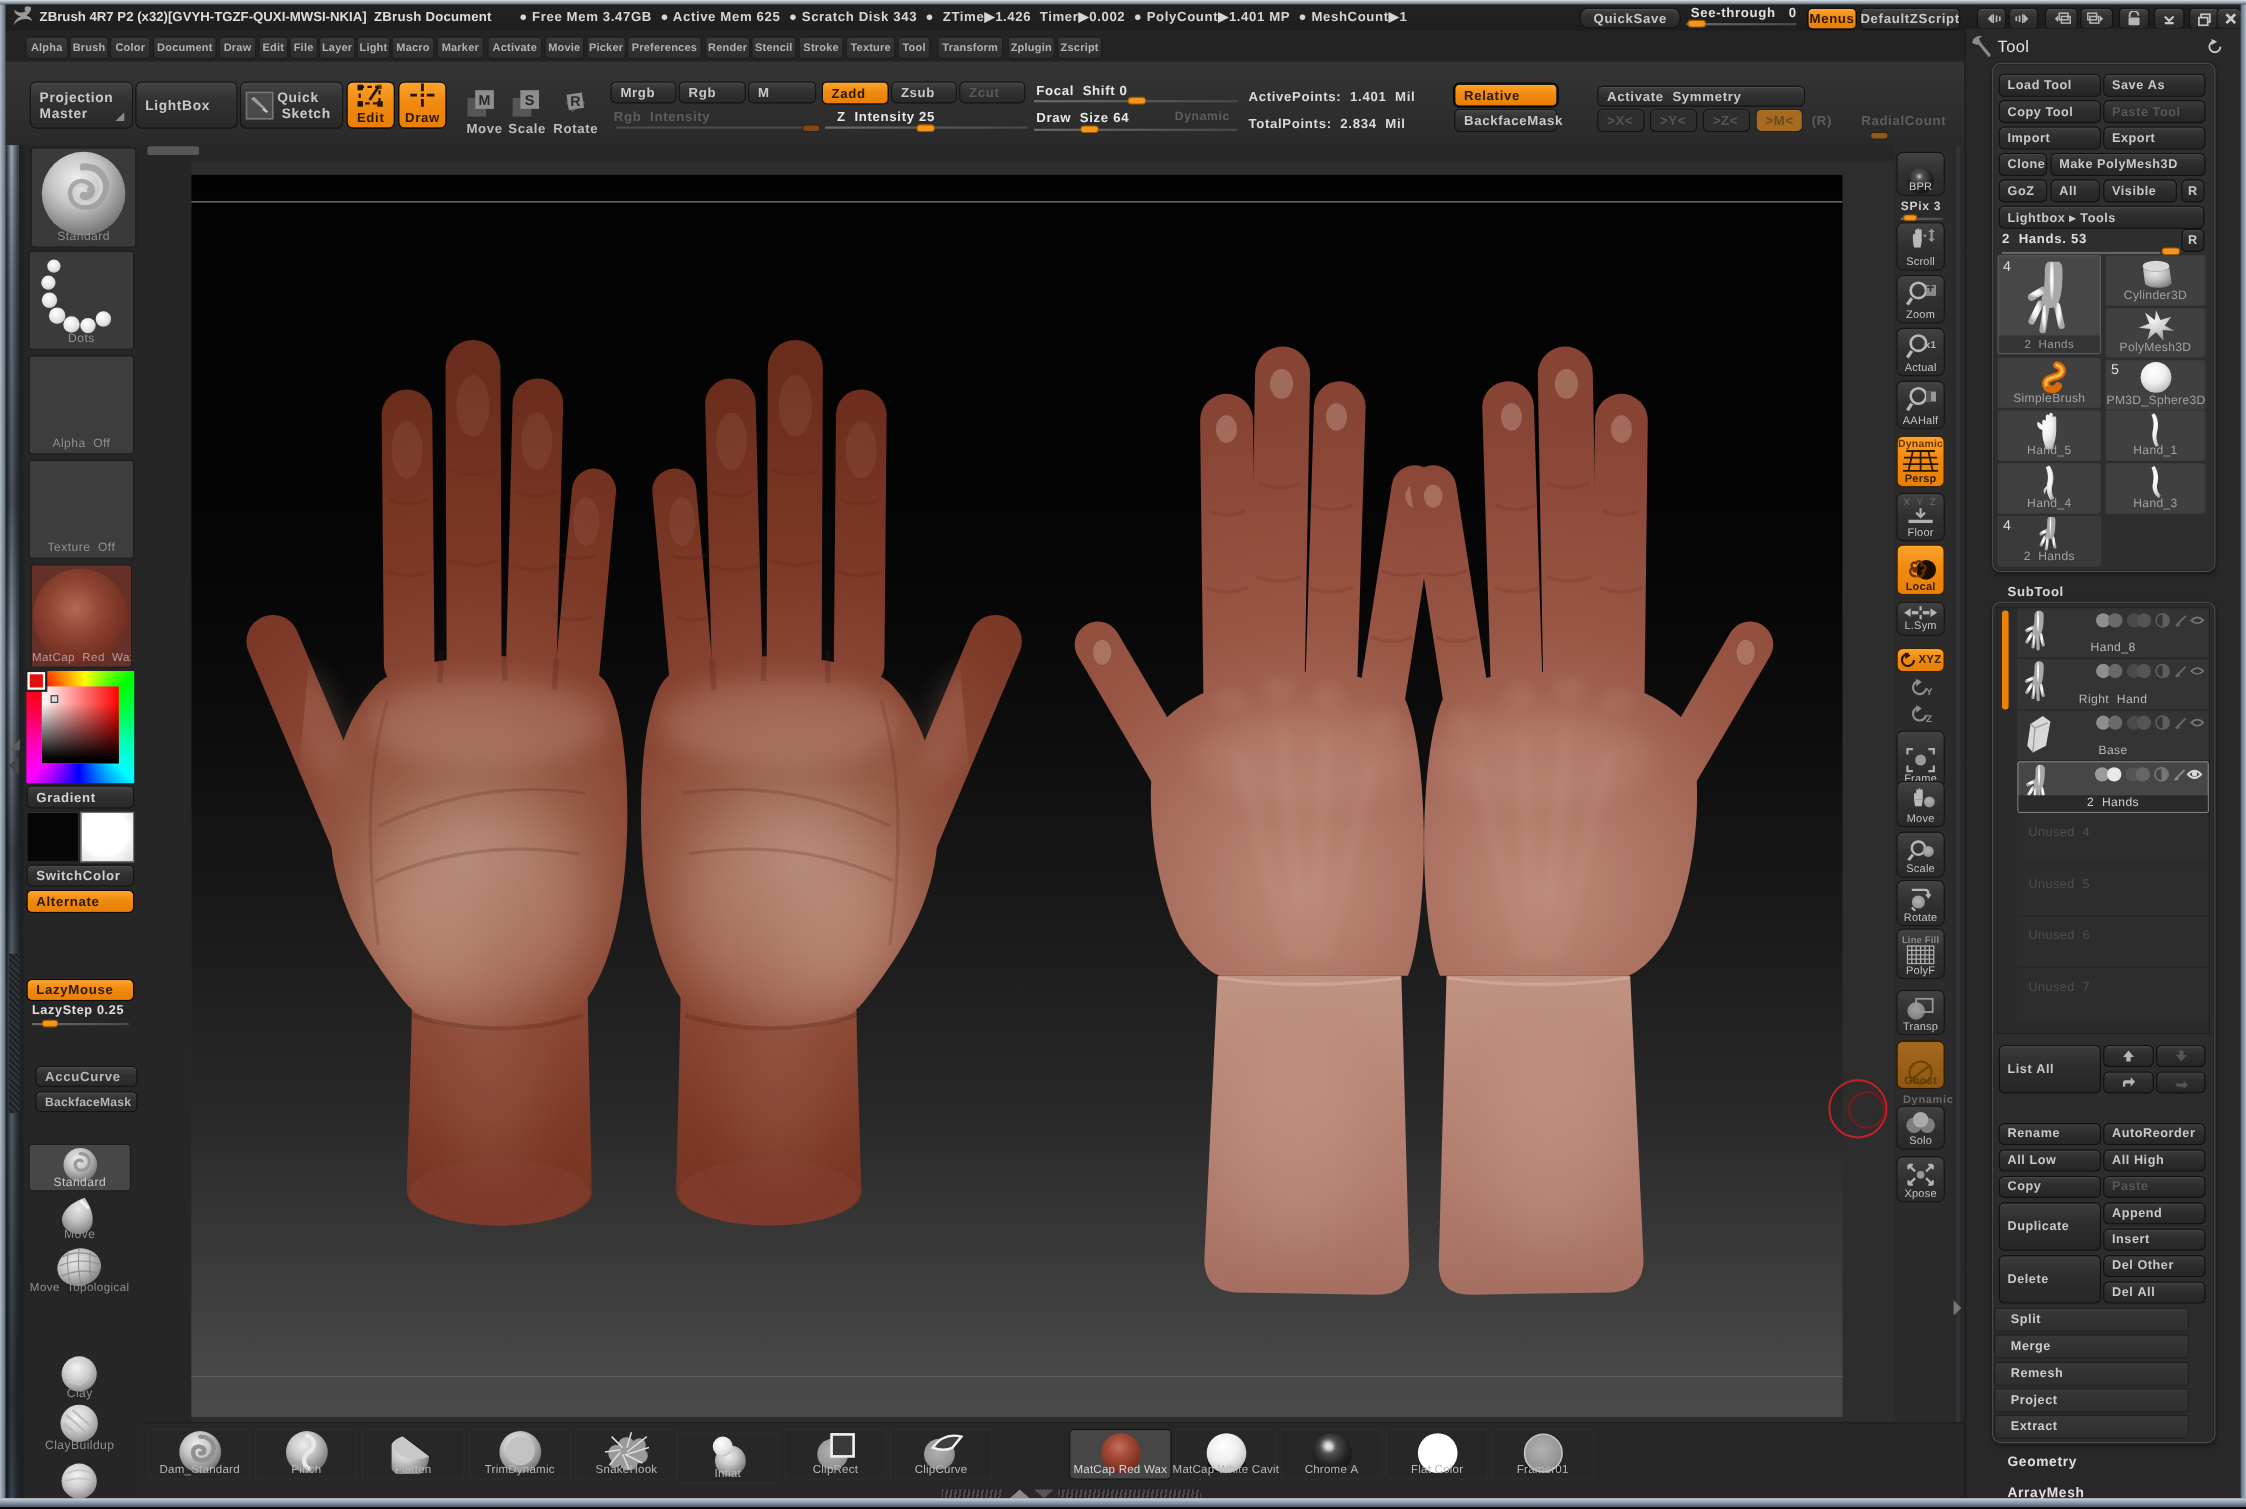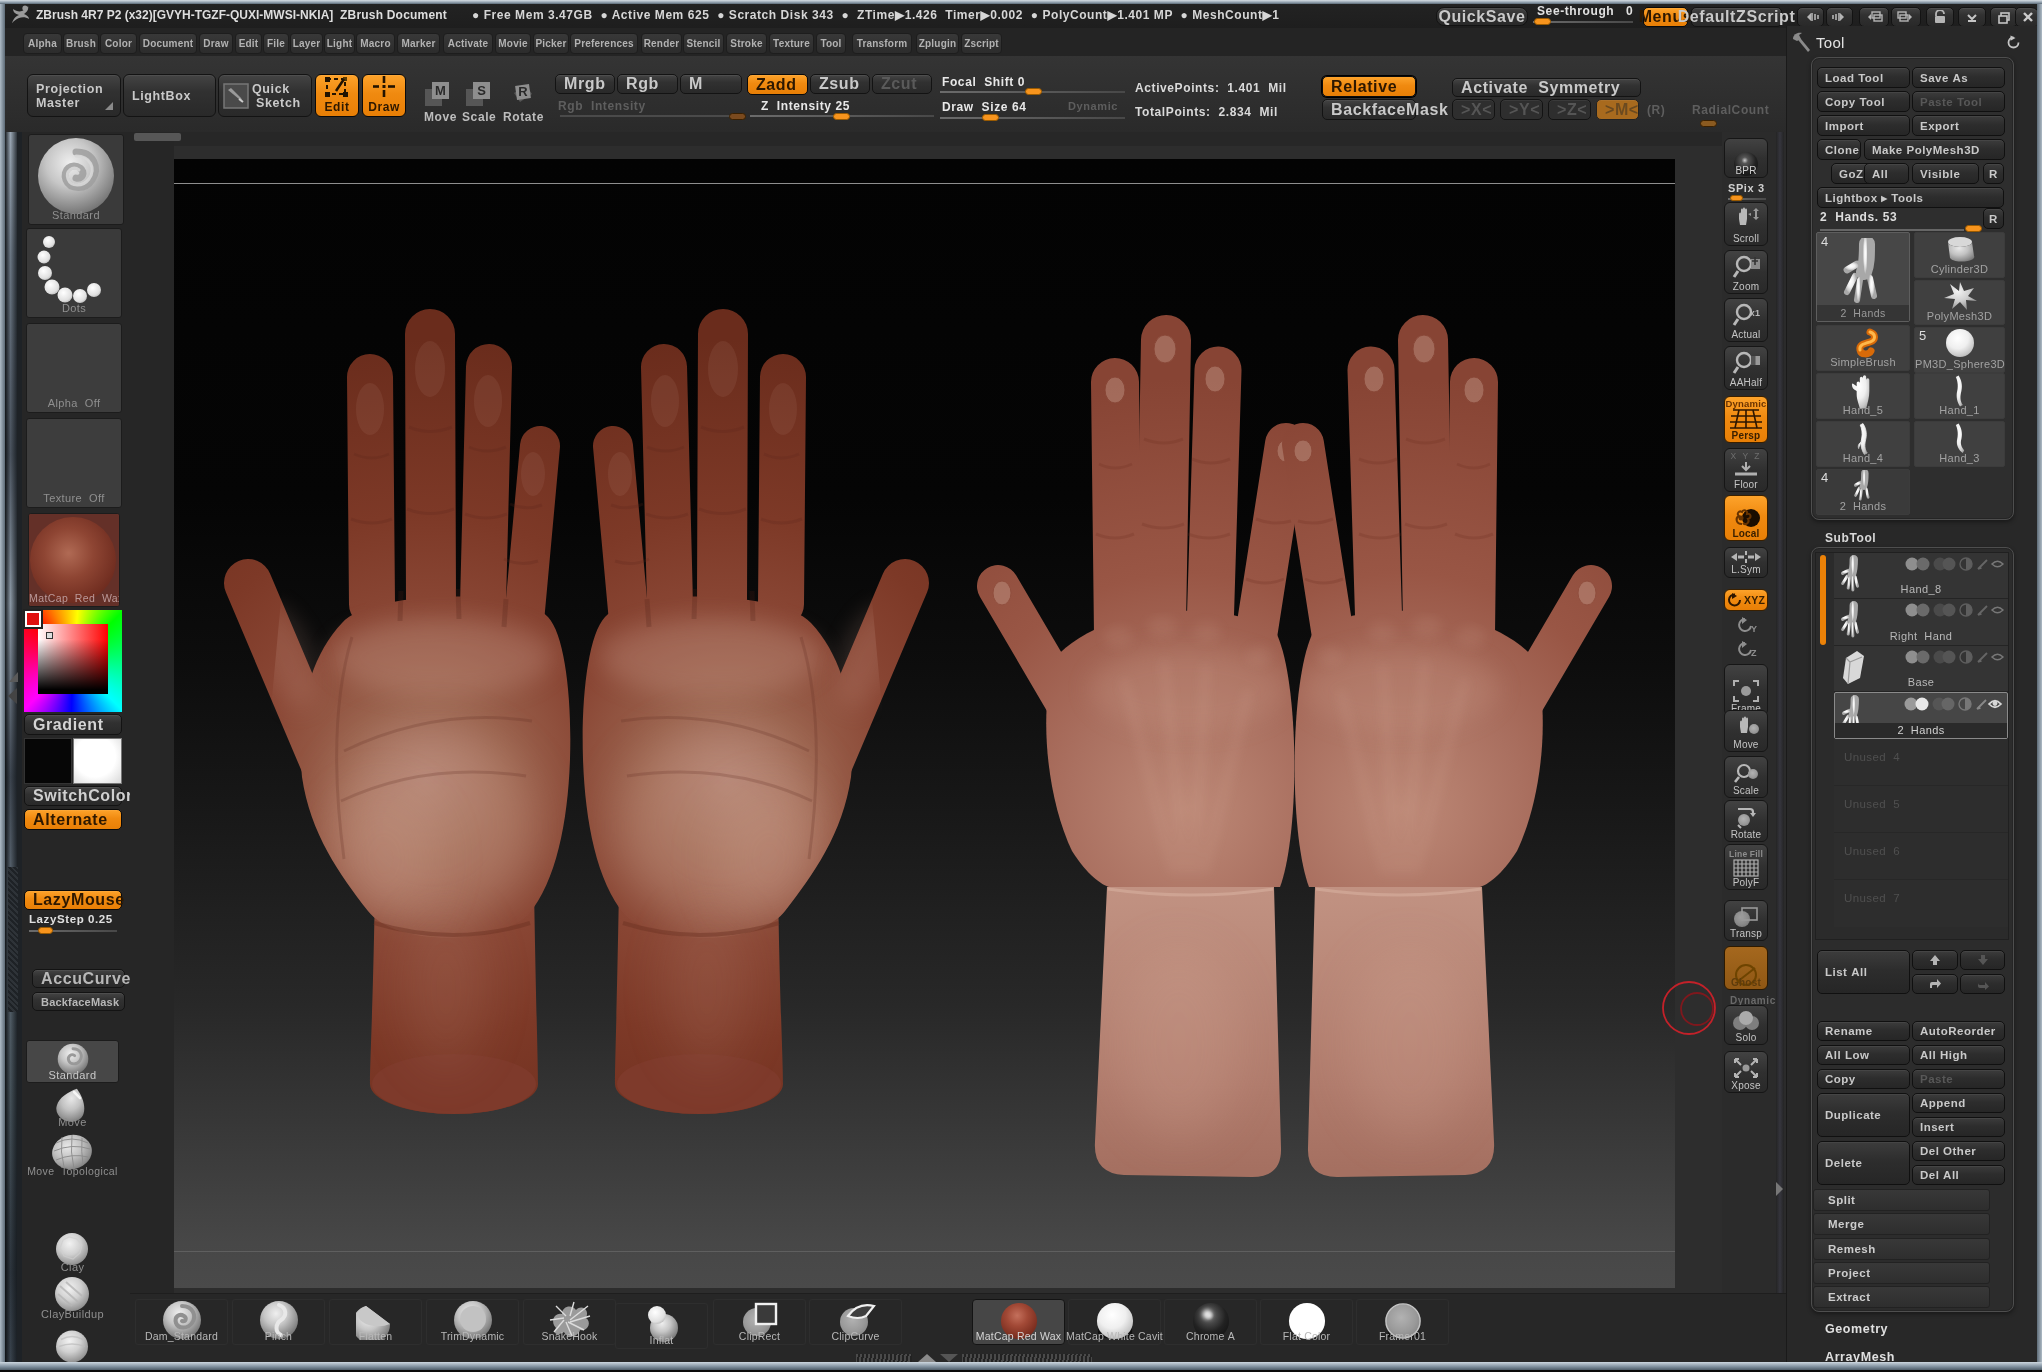--- a/index.html
+++ b/index.html
@@ -1,19 +1,19 @@
 <!DOCTYPE html>
 <html><head>
 <meta charset="utf-8">
 <style>
 *{box-sizing:border-box;margin:0;padding:0}
 html,body{width:2042px;height:1372px;overflow:hidden;background:#1c1c1c;font-family:"Liberation Sans",sans-serif}
 .abs{position:absolute}
 #win{position:absolute;left:0;top:0;width:2042px;height:1372px;background:#262626}
-.btn{position:absolute;background:linear-gradient(180deg,#444 0%,#313131 40%,#292929 100%);border:1px solid #131313;border-radius:5px;color:#c9c9c9;font-weight:bold;font-size:16px;letter-spacing:.6px;display:flex;align-items:center;padding-left:8px;box-shadow:inset 0 1px 0 rgba(255,255,255,.06)}
+.btn{position:absolute;background:linear-gradient(180deg,#444 0%,#313131 40%,#292929 100%);border:1px solid #131313;border-radius:5px;color:#c9c9c9;font-weight:bold;font-size:12px;letter-spacing:.6px;display:flex;align-items:center;padding-left:8px;box-shadow:inset 0 1px 0 rgba(255,255,255,.06)}
 .btn.c{justify-content:center;padding-left:0}
 .ob{background:linear-gradient(180deg,#fda32b 0%,#f08a10 45%,#e87f06 100%);color:#2d1800;border-color:#0a0a0a}
 .dimb{background:#363636;color:#606060}
 .txt{position:absolute;color:#cfcfcf;font-weight:bold;font-size:12px;letter-spacing:.6px;white-space:nowrap}
 .dim{color:#5e5e5e}
 .sl{position:absolute;height:2px;background:linear-gradient(90deg,#6b6b6b,#484848)}
 .kn{position:absolute;width:17px;height:7px;background:#f7941d;border-radius:3.5px;border:1px solid #9a5a00}
 .mb{position:absolute;top:5px;height:21px;background:linear-gradient(180deg,#383838,#2c2c2c);border:1px solid #1d1d1d;border-radius:4px;color:#b2b2b2;font-size:10px;font-weight:bold;letter-spacing:.2px;display:flex;align-items:center;justify-content:center;white-space:nowrap}
 .icb{position:absolute;left:2px;width:44px;background:linear-gradient(180deg,#424242,#303030 50%,#292929);border:1px solid #161616;border-radius:6px;display:flex;flex-direction:column;align-items:center;justify-content:flex-end;color:#c5c5c5;font-size:10px;letter-spacing:.2px;padding-bottom:1px}
 .icb.ob{color:#3a2000}
@@ -864,21 +864,21 @@
       </svg>
 <div class="abs rpbox" style="left:24px;top:31px;width:203px;height:463px"></div>
 <div class="rb" style="left:30px;top:41px;width:93px;height:21px">Load&nbsp;Tool</div>
 <div class="rb" style="left:125px;top:41px;width:93px;height:21px">Save&nbsp;As</div>
 <div class="rb" style="left:30px;top:65px;width:93px;height:21px">Copy&nbsp;Tool</div>
 <div class="rb dimb" style="left:125px;top:65px;width:93px;height:21px;color:#585858">Paste&nbsp;Tool</div>
 <div class="rb" style="left:30px;top:89px;width:93px;height:21px">Import</div>
 <div class="rb" style="left:125px;top:89px;width:93px;height:21px">Export</div>
 <div class="rb" style="left:30px;top:113px;width:44px;height:21px">Clone</div>
 <div class="rb" style="left:77px;top:113px;width:141px;height:21px">Make&nbsp;PolyMesh3D</div>
-<div class="rb" style="left:44px;top:137px;width:44px;height:21px">GoZ</div>
+<div class="rb" style="left:30px;top:137px;width:44px;height:21px">GoZ</div>
 <div class="rb" style="left:77px;top:137px;width:45px;height:21px">All</div>
 <div class="rb" style="left:125px;top:137px;width:67px;height:21px">Visible</div>
 <div class="rb c" style="left:196px;top:137px;width:21px;height:21px">R</div>
 <div class="rb" style="left:30px;top:161px;width:187px;height:21px">Lightbox&nbsp;▸&nbsp;Tools</div>
 <div class="txt" style="left:33px;top:184px;color:#dedede">2&nbsp; Hands.&nbsp;53</div>
 <div class="rb c" style="left:196px;top:182px;width:21px;height:21px">R</div>
 <div class="sl" style="left:33px;top:203px;width:144px;background:#666"></div>
 <div class="kn" style="left:178px;top:199px"></div>
 
 <div class="abs" style="left:29px;top:206px;width:94px;height:90px;background:#474747;border:1px solid #5e5e5e;border-radius:2px">

